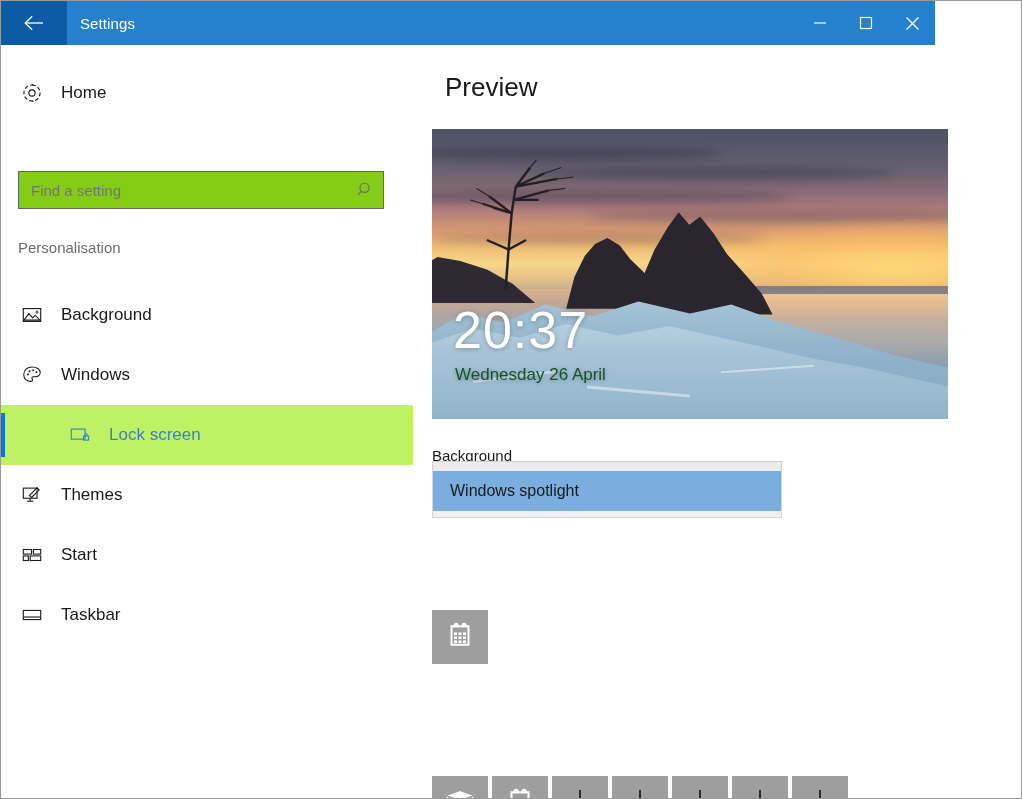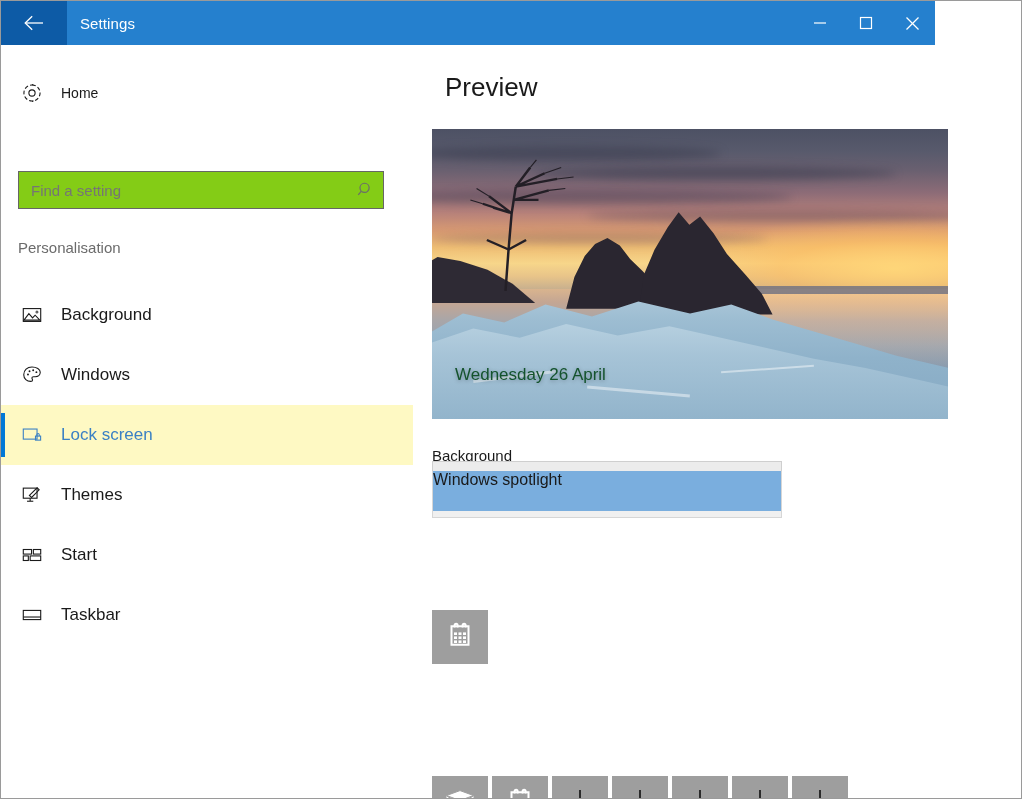--- a/index.html
+++ b/index.html
@@ -47,21 +47,21 @@
     background:#ffffff;
   }
   .home-row{
     position:absolute;left:0;top:24px;width:412px;height:48px;
     display:flex;align-items:center;cursor:pointer;
   }
   .home-icon{
     width:30px;margin-left:16px;display:flex;align-items:center;justify-content:center;
   }
   .home-label{
-    margin-left:14px;font-size:14px;color:#1a1a1a;font-weight:400;
+    margin-left:14px;font-size:17px;color:#1a1a1a;font-weight:400;
   }
   .search-box{
     position:absolute;left:17px;top:126px;width:366px;height:38px;
     border:1.6px solid #666666;background:#84cc16;
     display:flex;align-items:center;box-sizing:border-box;cursor:text;
   }
   .search-input{
     border:none;outline:none;background:transparent;
     flex:1;height:34px;padding-left:12px;
     font-family:"Liberation Sans","DejaVu Sans",sans-serif;
@@ -77,21 +77,21 @@
   }
   .nav-list{
     position:absolute;left:0;top:240px;width:412px;
   }
   .nav-item{
     position:relative;height:60px;display:flex;align-items:center;cursor:pointer;
   }
   .nav-item .accent{
     position:absolute;left:0;top:8px;width:4px;height:44px;background:transparent;
   }
-  .nav-item.selected{background:#fef9c3;}
+  .nav-item.selected{background:#bef264;padding-left:48px;}
   .nav-item.selected .accent{background:#0078d7;}
   .nav-icon{
     width:30px;margin-left:16px;display:flex;align-items:center;justify-content:center;
     color:#1a1a1a;
   }
   .nav-item.selected .nav-icon{color:#3b81c4;}
   .nav-label{
     margin-left:14px;font-size:17px;color:#1a1a1a;font-weight:400;
   }
   .nav-item.selected .nav-label{color:#3b81c4;}
@@ -196,21 +196,21 @@
   .combo-strip{
     width:350px;height:10px;background:#ececec;
     border:1px solid #cfcfcf;border-bottom:none;box-sizing:border-box;
   }
   .combo-list{
     width:350px;background:#f0f0f0;
     border:1px solid #d6d6d6;border-top:none;box-sizing:border-box;
     padding-bottom:6px;
   }
   .combo-opt{
-    height:40px;display:flex;align-items:flex-start;
+    height:40px;display:flex;align-items:center;padding-left:17px;
     font-size:16px;color:#1a1a1a;cursor:pointer;box-sizing:border-box;
   }
   .combo-opt.sel{background:#7aaede;color:#1a1a1a;}
 
   .cal-tile{
     position:absolute;left:19px;top:565px;width:56px;height:54px;
     background:#9e9e9e;display:flex;align-items:center;justify-content:center;cursor:pointer;
   }
 
   .quick-label{
@@ -408,20 +408,21 @@
           <g stroke="#231f26" fill="none" stroke-width="1.2">
             <path d="M30 40 L18 32 M24 48 L12 44 M84 16 L100 10 M96 22 L112 20 M88 34 L104 32 M70 10 L76 2"></path>
           </g>
         </svg>
       </div>
       <div class="ice"></div>
       <div class="ice2"></div>
       <div class="ice-shard" style="left:8%;bottom:14%;width:16%;height:3px;transform:rotate(-7deg);"></div>
       <div class="ice-shard" style="left:30%;bottom:9%;width:20%;height:3px;transform:rotate(5deg);"></div>
       <div class="ice-shard" style="left:56%;bottom:17%;width:18%;height:2px;transform:rotate(-4deg);"></div>
+      <div class="lock-time">20:37</div>
       <div class="lock-date">Wednesday 26 April</div>
     </div>
 
     <div class="bg-label">Background</div>
     <div class="combo-wrap">
       <div class="combo-strip"></div>
       <div class="combo-list">
         <div class="combo-opt sel">
           <span>Windows spotlight</span>
         </div>

